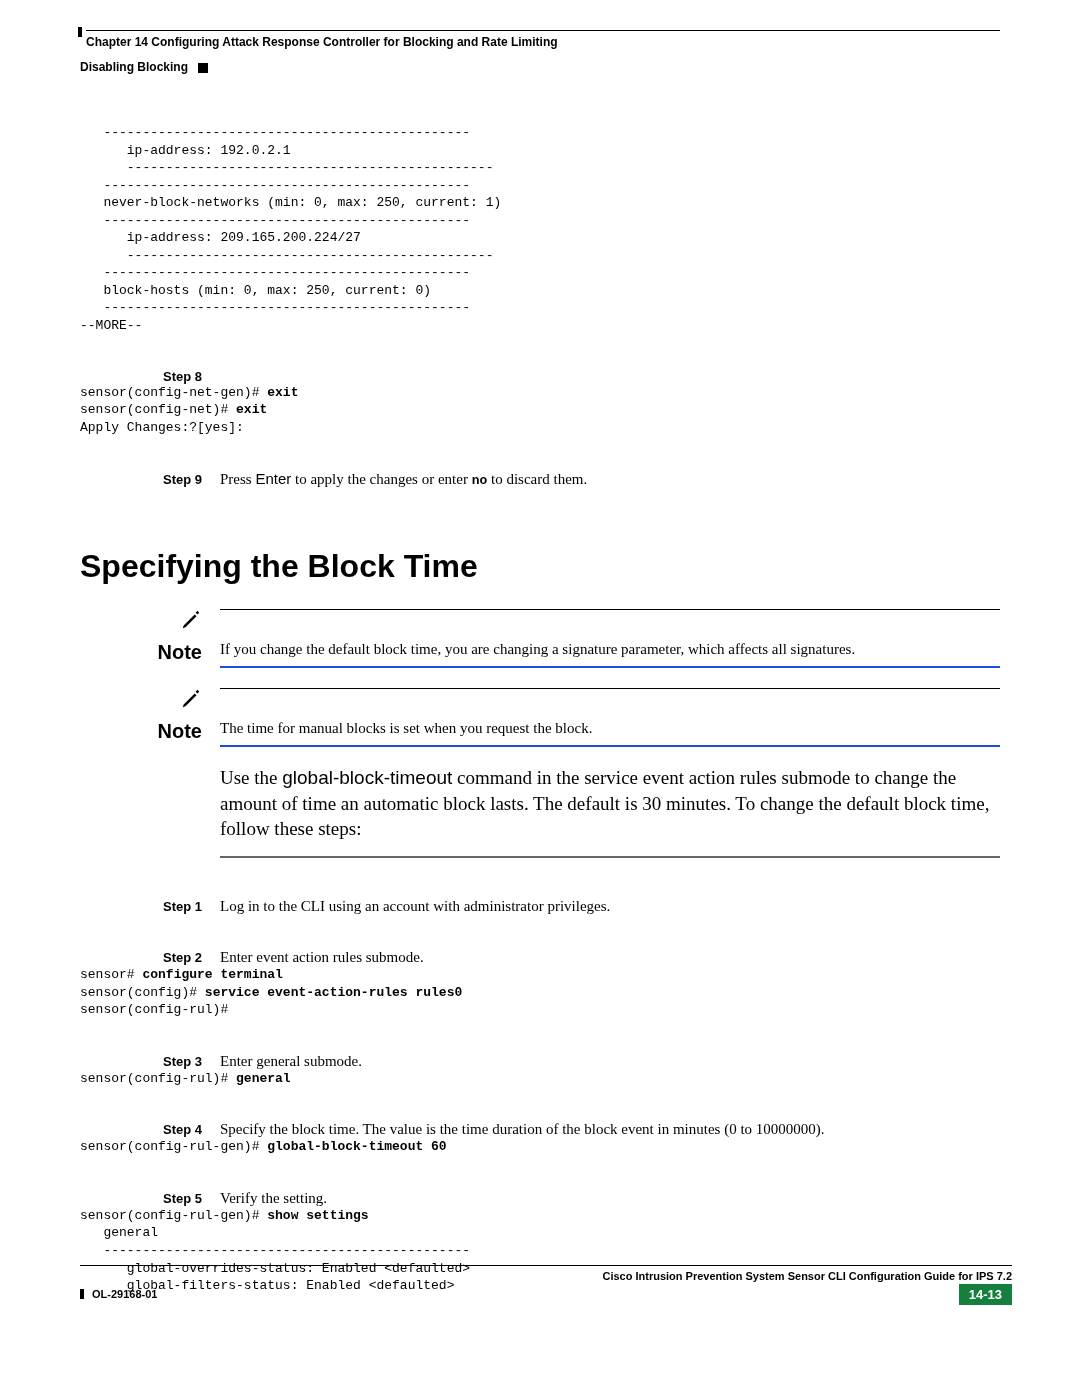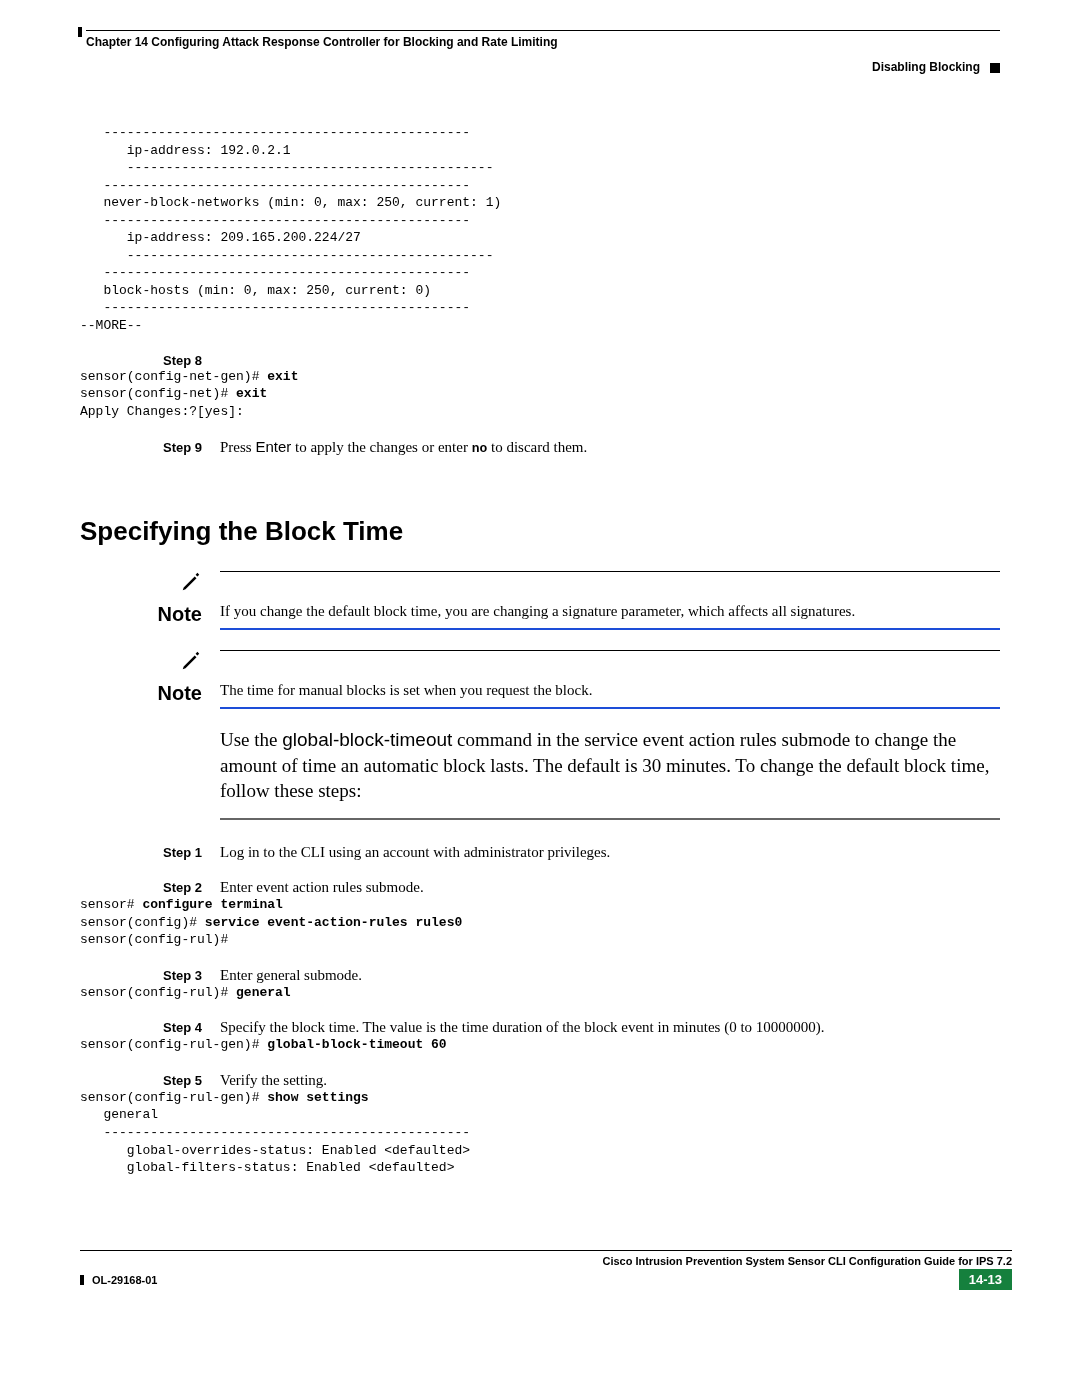--- a/index.html
+++ b/index.html
@@ -37,21 +37,20 @@
     font-family: Arial, Helvetica, sans-serif;
     font-weight: bold;
     font-size: 12px;
     margin-left: 6px;
     margin-bottom: 11px;
   }
   .section-line {
     font-family: Arial, Helvetica, sans-serif;
     font-weight: bold;
     font-size: 12px;
-    text-align: right;
     position: relative;
   }
   .section-line::after {
     content: "";
     display: inline-block;
     width: 10px;
     height: 10px;
     background: #000;
     margin-left: 10px;
     vertical-align: middle;
@@ -64,41 +63,41 @@
     font-size: 13px;
     white-space: pre;
     margin: 0;
     line-height: 1.35;
   }
   .code-indent {
     margin-left: 140px;
   }
   .step-row {
     display: flex;
-    margin-top: 18px;
+    margin-top: 34px;
     align-items: baseline;
   }
   .step-label {
     width: 140px;
     flex-shrink: 0;
     font-family: Arial, Helvetica, sans-serif;
     font-weight: bold;
     font-size: 13px;
     text-align: right;
     padding-right: 18px;
     box-sizing: border-box;
   }
   .step-body {
     flex: 1;
     font-size: 15px;
   }
   h2.section-heading {
     font-family: Arial, Helvetica, sans-serif;
     font-weight: bold;
-    font-size: 26px;
+    font-size: 32px;
     margin-top: 60px;
     margin-bottom: 24px;
   }
   .note-block {
     display: flex;
     margin-top: 10px;
     margin-bottom: 10px;
   }
   .note-icon-col {
     width: 140px;

